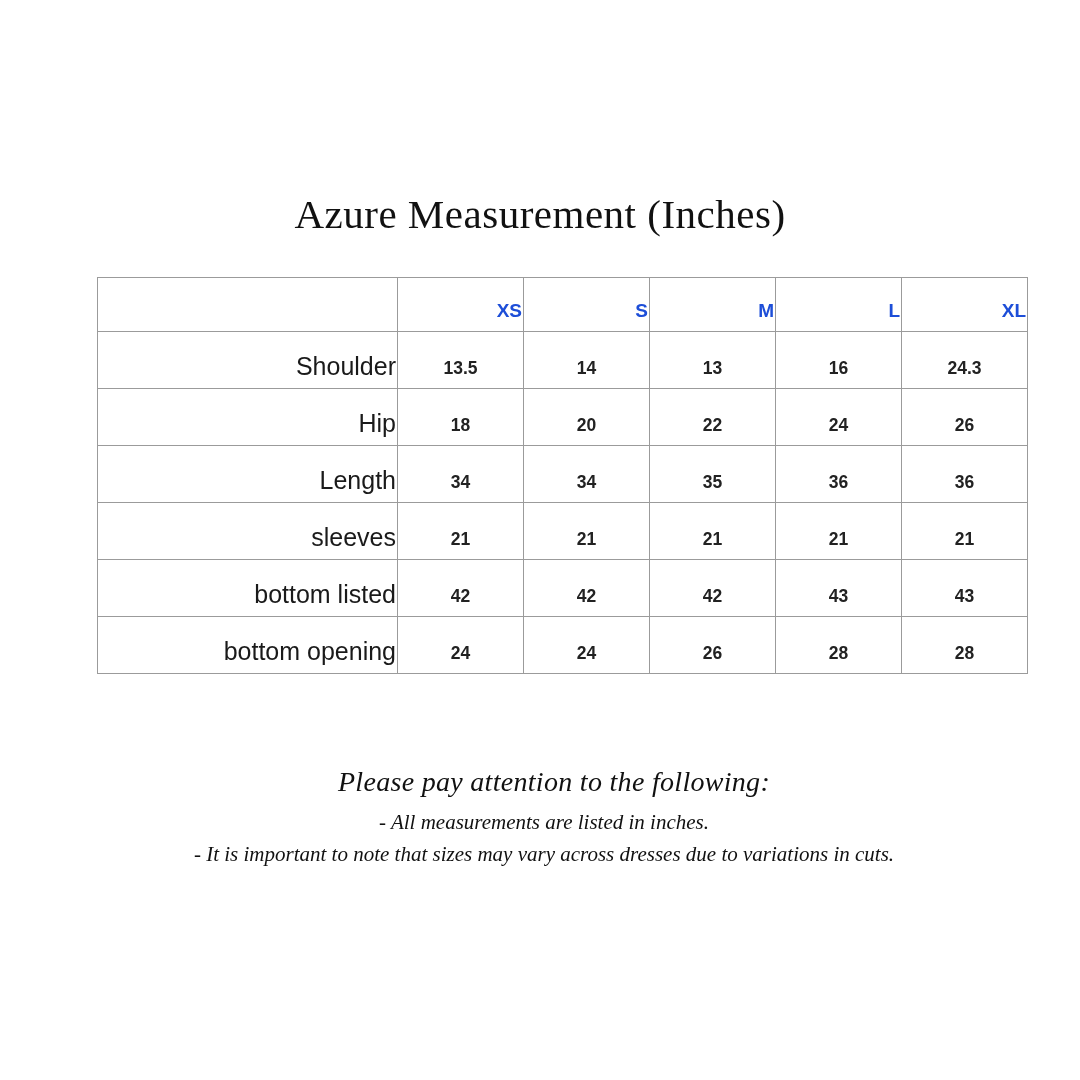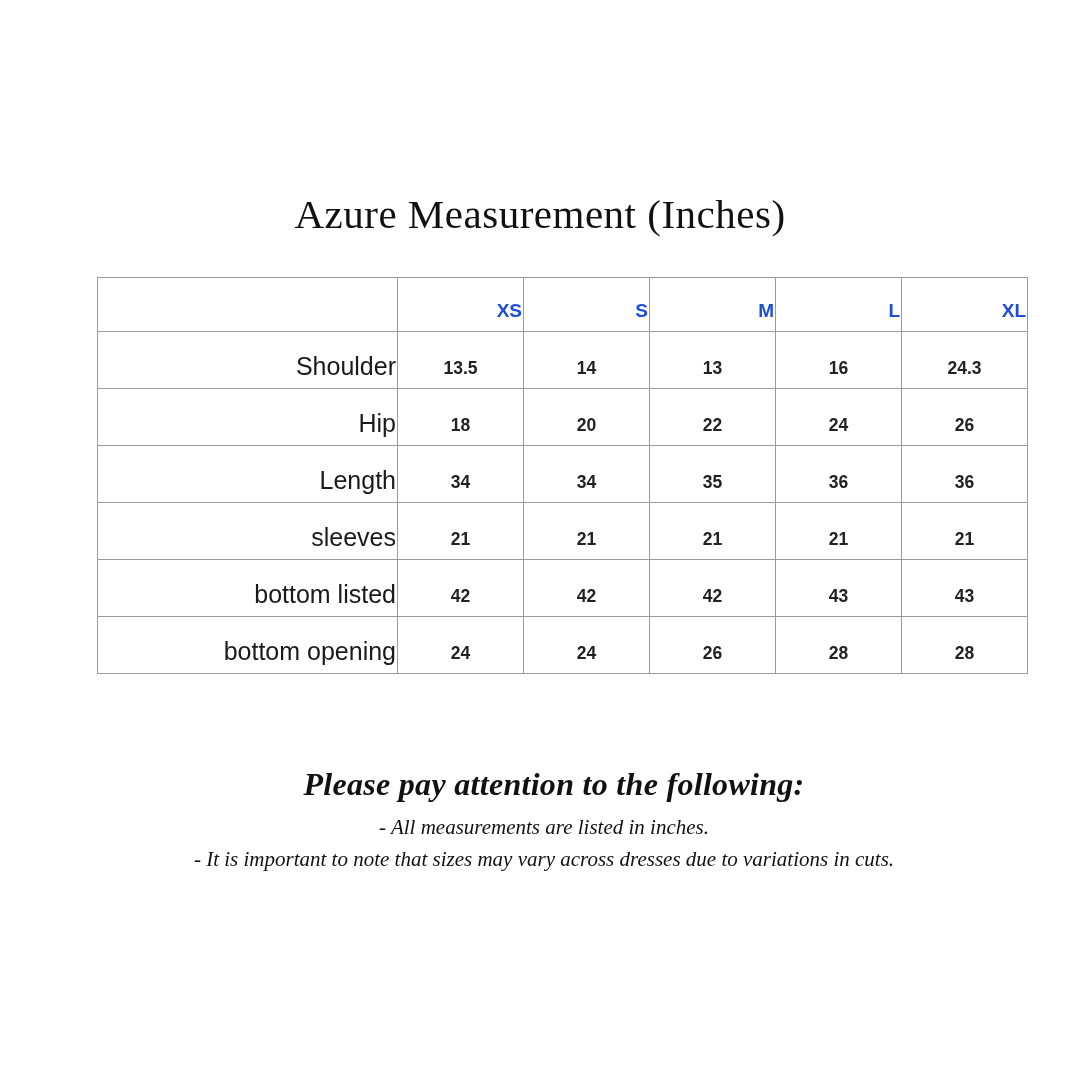--- a/index.html
+++ b/index.html
@@ -43,21 +43,21 @@
     padding-top:18px; color:#222;
   }
 
   .notes {
     position:absolute; top:766px; left:0; width:100%;
     text-align:center;
     font-family:"Liberation Serif", serif;
     font-style:italic; color:#111;
   }
   .notes-heading {
-    font-weight:bold; font-size:32px; letter-spacing:0.3px;
+    font-weight:normal; font-size:28px; letter-spacing:0.3px;
     margin:0 0 12px 0;
     padding-left:28px;
   }
   .note-line { font-size:21px; margin:0 0 7px 8px; }
   .sans-frag {
     font-family:"Liberation Sans", sans-serif;
     font-style:normal; font-size:19px;
   }
 </style>
 </head>

